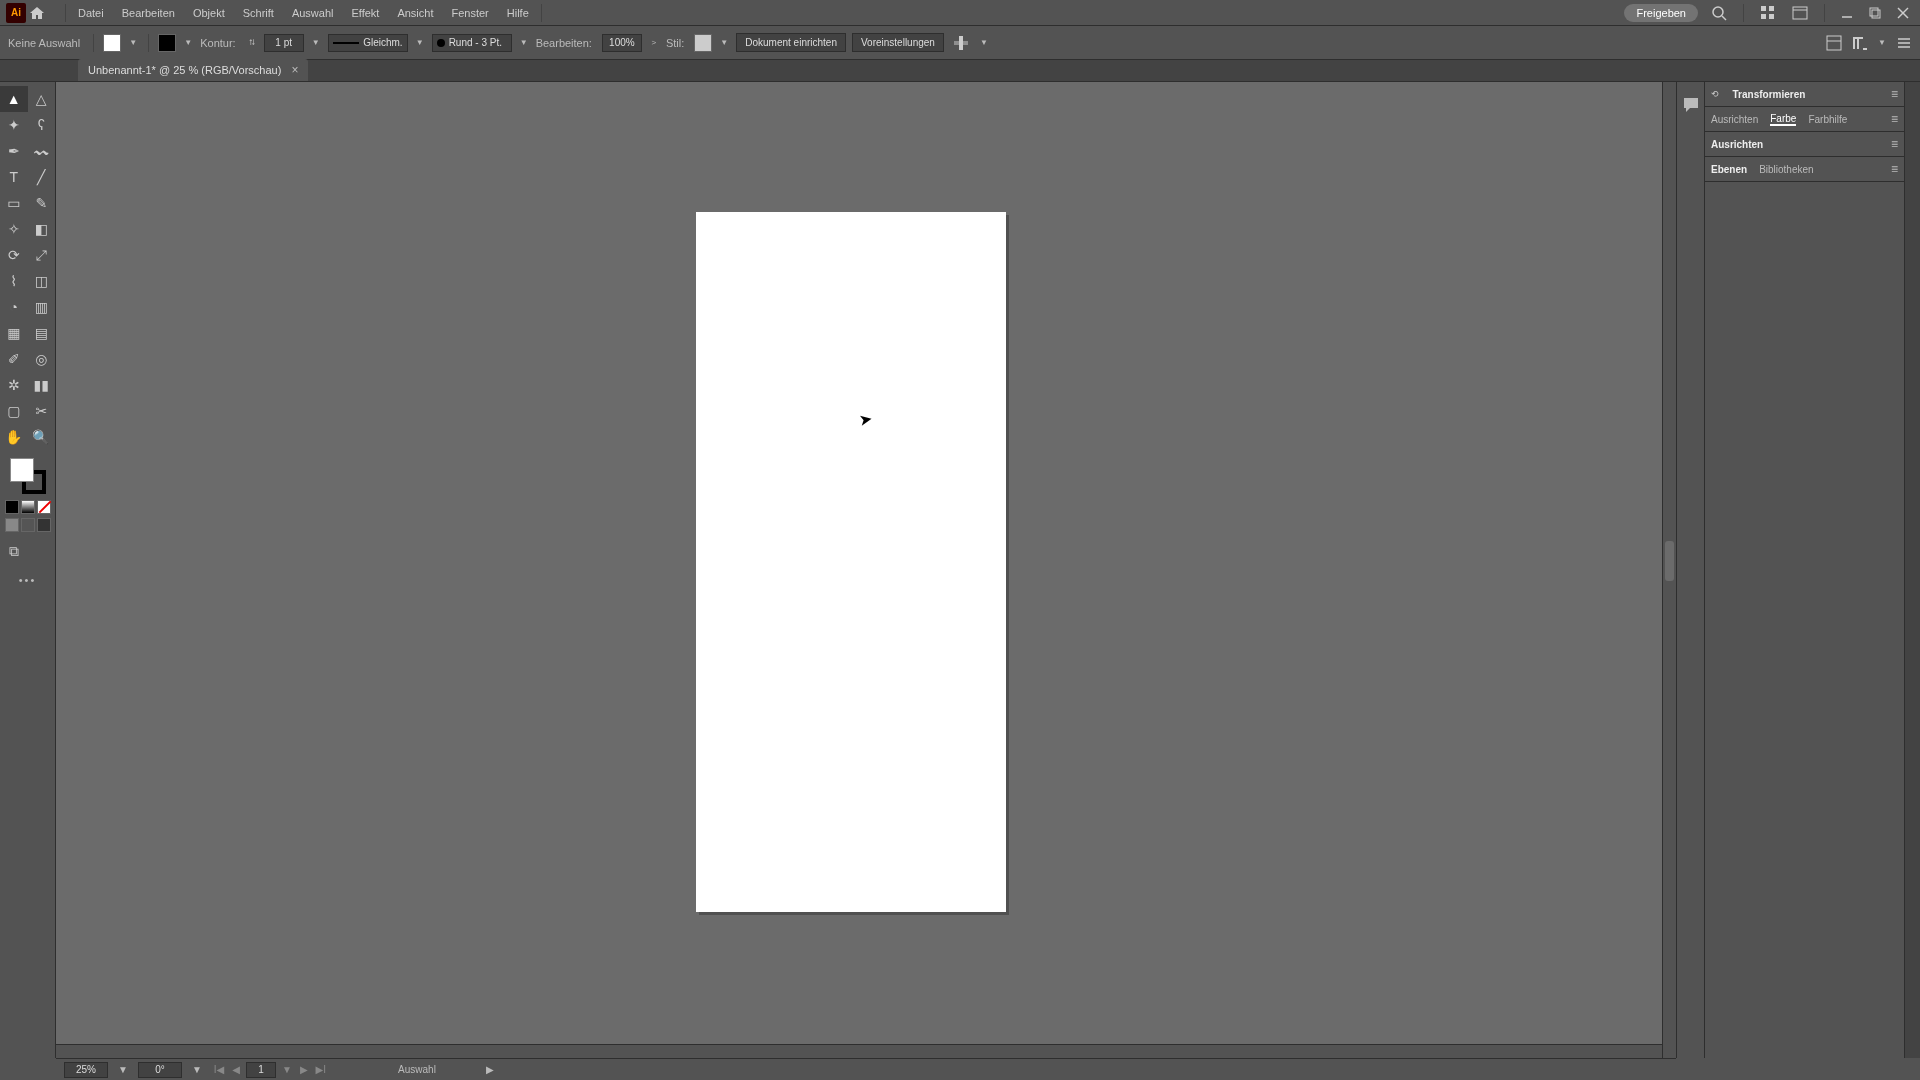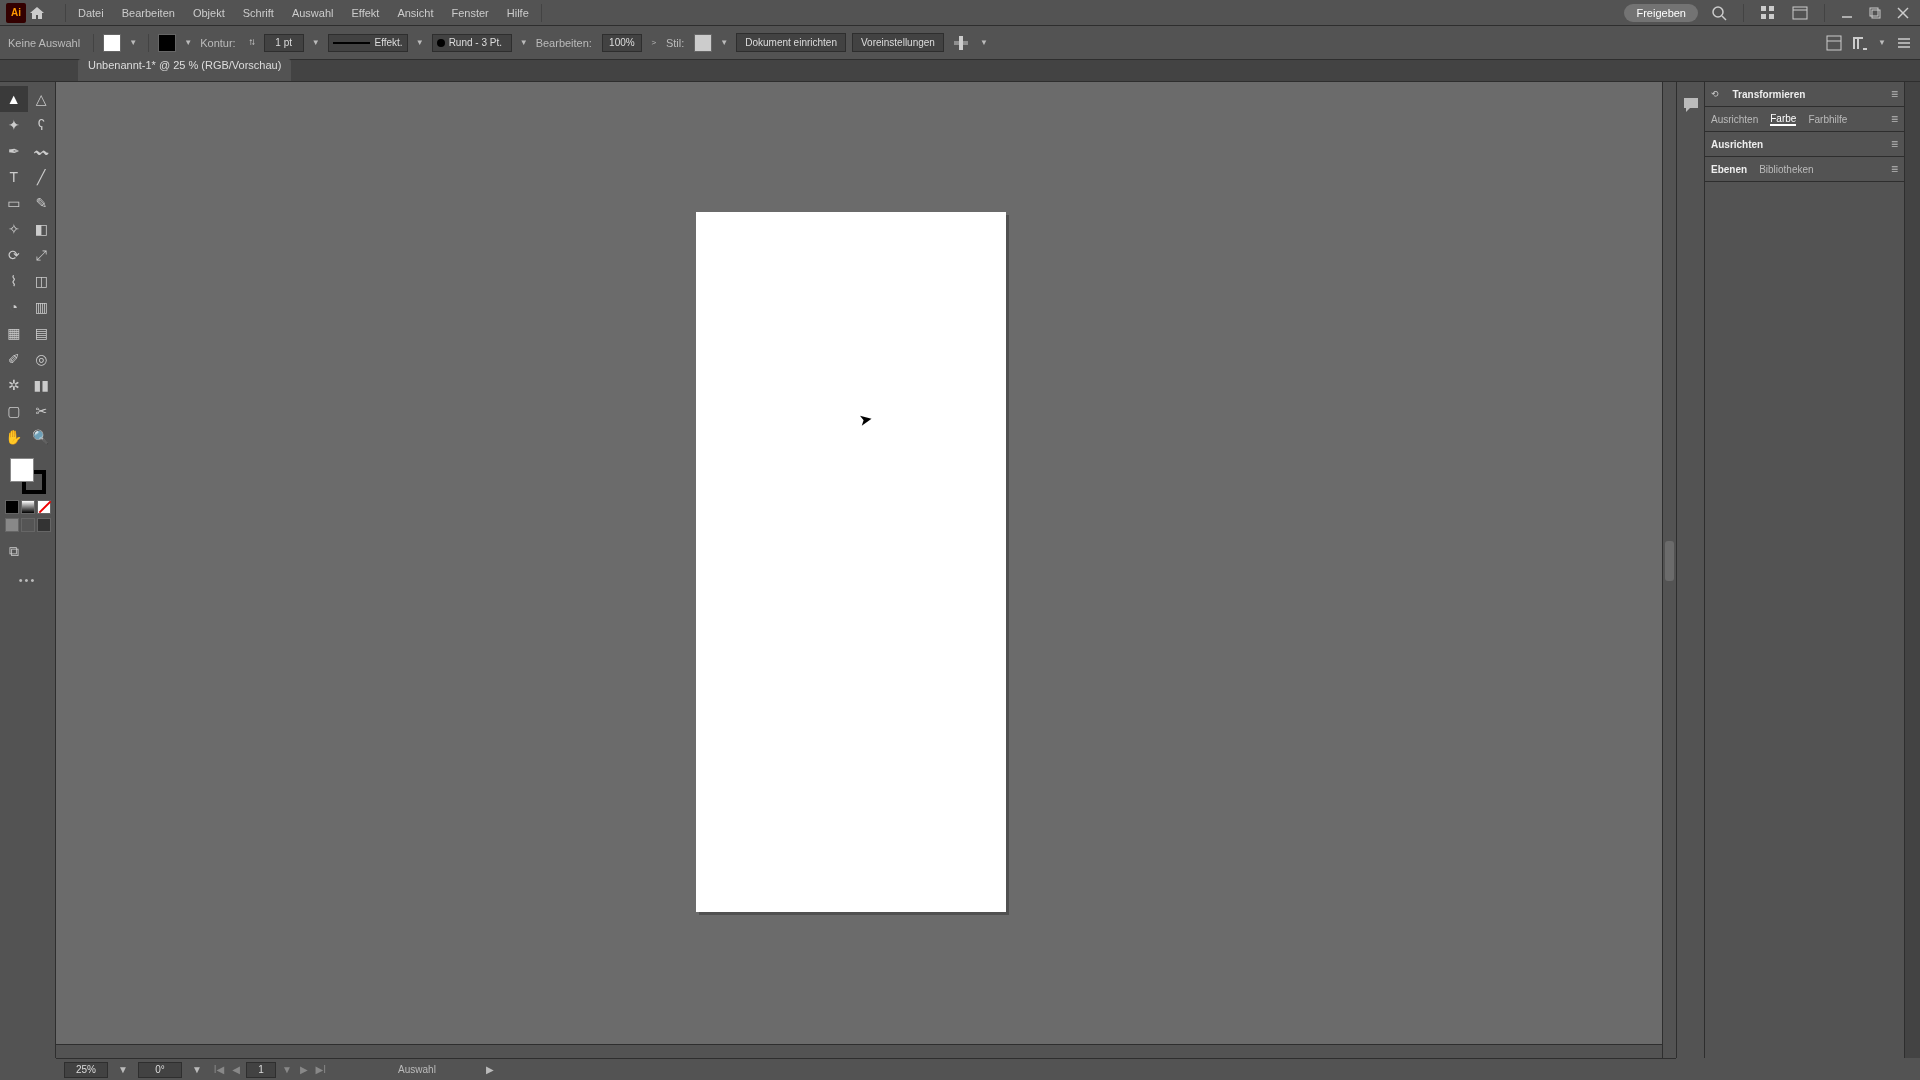--- a/index.html
+++ b/index.html
@@ -25,21 +25,21 @@
 #controlbar .dd { width:12px; height:18px; display:flex; align-items:center; justify-content:center; color:#bbb; font-size:8px;}
 #controlbar input.ctl { width:40px; height:18px; background:#424242; border:1px solid #2e2e2e; color:#ddd; text-align:center; font-size:10px;}
 #controlbar .combo { width:80px; height:18px; background:#424242; border:1px solid #2e2e2e; color:#ddd; font-size:10px; display:flex; align-items:center; padding:0 4px; position:relative;}
 #controlbar .combo.line::before { content:""; width:40px; height:2px; background:#000; margin-right:4px;}
 #controlbar .btn { padding:3px 8px; background:#424242; border:1px solid #2e2e2e; color:#ddd; font-size:10px;}
 #controlbar .spacer { flex:1; }
 #controlbar .righticons { display:flex; align-items:center; gap:8px;}
 
 
 #tabstrip { height: 22px; background:#434343; display:flex; align-items:flex-end; padding-left:78px; border-bottom:1px solid #2e2e2e;}
-#tabstrip .tab { height:22px; background:#535353; color:#ddd; font-size:11px; display:flex; align-items:center; padding:0 10px; border-top-left-radius:3px; border-top-right-radius:3px; gap:10px;flex-direction:column;}
+#tabstrip .tab { height:22px; background:#535353; color:#ddd; font-size:11px; display:flex; align-items:center; padding:0 10px; border-top-left-radius:3px; border-top-right-radius:3px; gap:10px;}
 #tabstrip .tab .close { color:#bbb; font-size:12px;}
 
 
 #main { position:absolute; top:82px; left:0; right:0; bottom:22px; display:flex; }
 
 
 #toolbox { width:56px; background:#535353; border-right:1px solid #2e2e2e; display:flex; flex-direction:column; align-items:center; padding-top:4px;}
 #toolbox .row { display:flex; width:100%;}
 #toolbox .tool { width:28px; height:26px; display:flex; align-items:center; justify-content:center; color:#ccc; font-size:14px; position:relative;}
 #toolbox .tool.sel { background:#3a3a3a; color:#fff;}
@@ -158,21 +158,21 @@
   <div class="sep"></div>
   <span class="swatch black"></span>
   <span class="dd">▼</span>
 
   <span class="label">Kontur:</span>
   <span class="dd">⮁</span>
   <input class="ctl" value="1 pt" style="">
   <span class="dd">▼</span>
 
   <div class="combo line">
-      <span>Effekt.</span>
+      <span>Gleichm.</span>
     </div>
   <span class="dd">▼</span>
 
   <div class="combo">
       <span style="width:8px;height:8px;border-radius:50%;background:#000;margin-right:4px;"></span>
       <span>Rund - 3 Pt.</span>
     </div>
   <span class="dd">▼</span>
 
   <span class="label">Bearbeiten:</span>

